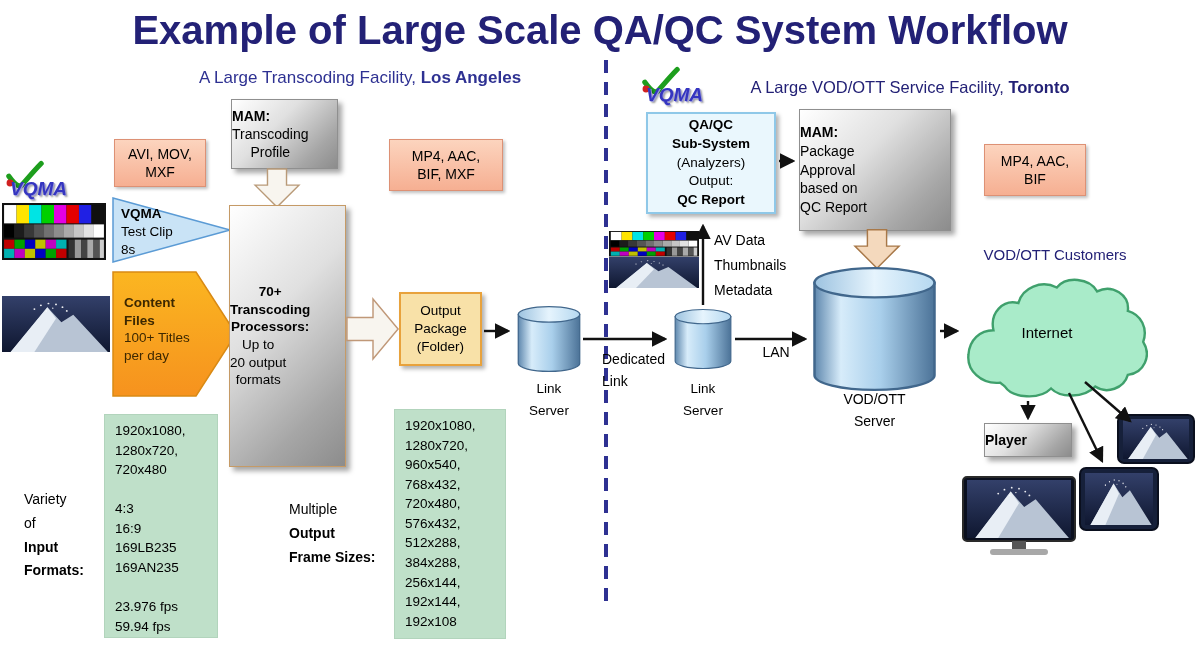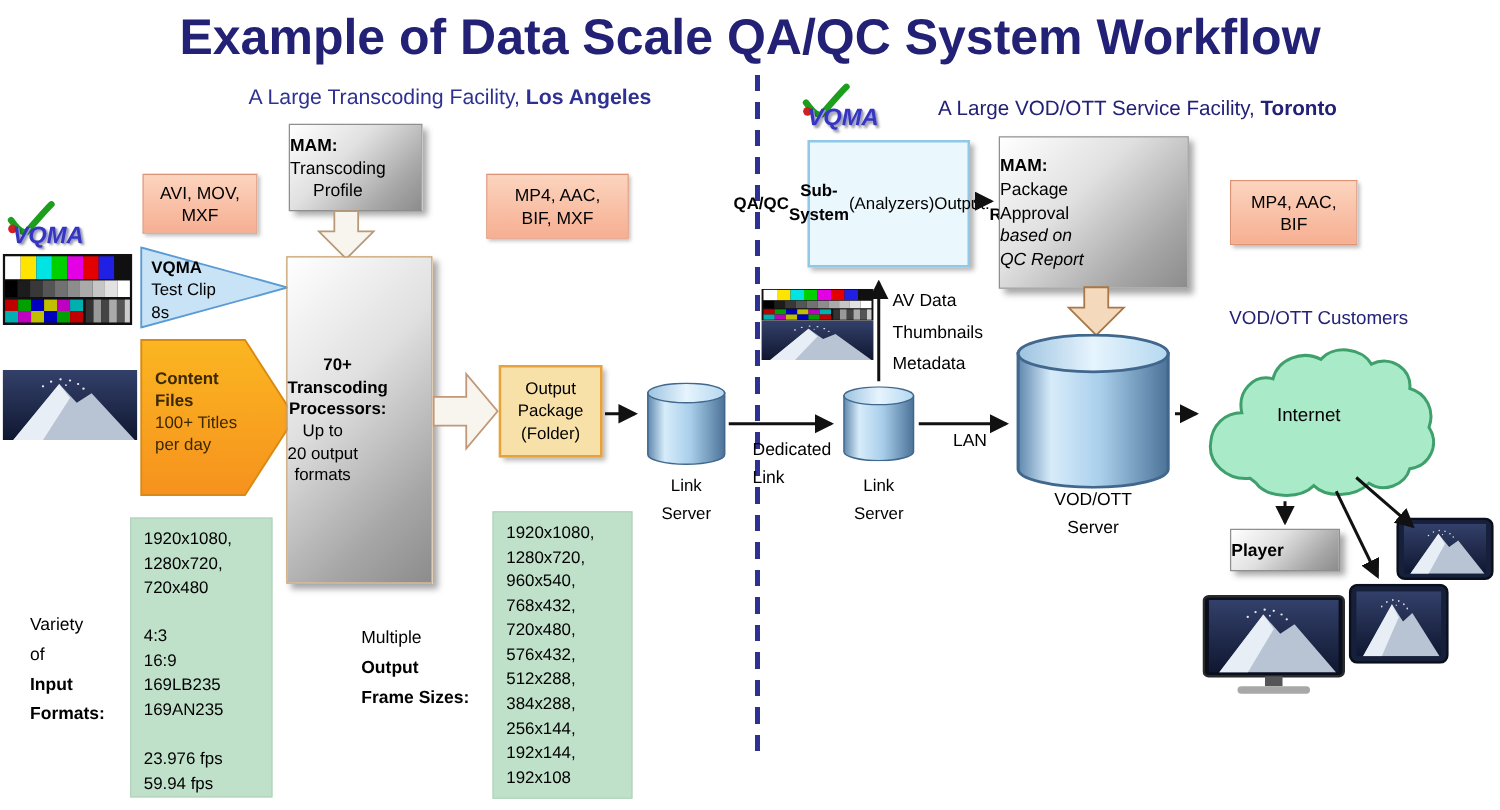--- a/index.html
+++ b/index.html
@@ -1,42 +1,42 @@
 <!DOCTYPE html>
 <html><head>
 <meta charset="utf-8">
 <style>
   *{margin:0;padding:0;box-sizing:border-box}
   body{background:#fff}
   #canvas{position:relative;width:1200px;height:648px;background:#fff;
           font-family:"Liberation Sans",sans-serif;color:#000;overflow:hidden}
   .abs{position:absolute}
   .b{font-weight:bold}
-  .i{font-style:italic}
+  .i{}
   .pre{white-space:pre-line}
   #title{position:absolute;left:0;top:8px;width:100%;text-align:center;
          font-size:40px;font-weight:bold;color:#232176}
   .subtitle{position:absolute;font-size:17px;text-align:center}
   .sub-left{color:#2e3192}
   .sub-right{color:#232176;font-size:16.5px}
   .divider{position:absolute;width:4px;
            background:repeating-linear-gradient(to bottom,#2e3192 0 13px,transparent 13px 22px)}
   .pinkbox{background:linear-gradient(#fcd4be,#f6af92);border:1px solid #dd9175;
            box-shadow:2px 2px 3px rgba(0,0,0,.25);display:flex;align-items:center;
            justify-content:center;text-align:center;font-size:14px;line-height:1.3}
   .graybox{background:linear-gradient(135deg,#ffffff 0%,#e0e0e0 40%,#a6a6a6 78%,#8c8c8c 100%);
            border:1px solid #8f8f8f;box-shadow:4px 4px 5px rgba(0,0,0,.35);
            display:flex;flex-direction:column;align-items:flex-start;justify-content:center;
            text-align:center;font-size:14px;line-height:1.3}
   .processors{border:1px solid #c59a66;font-size:13.5px}
   .tanbox{background:#f8e1a8;border:2px solid #e8a23c;box-shadow:3px 3px 4px rgba(0,0,0,.3);
           display:flex;align-items:center;justify-content:center;text-align:center;
           font-size:13.5px;line-height:1.35}
   .qaqcbox{background:#eaf7fd;border:2px solid #8fc8e8;box-shadow:3px 3px 4px rgba(0,0,0,.3);
-           display:flex;align-items:center;justify-content:center;
+           display:flex;flex-direction:column;align-items:center;justify-content:center;
            text-align:center;font-size:13.5px;line-height:1.4}
   .greenbox{background:#bfe0c9;border:1px solid #b2d4bc;font-size:13.5px;line-height:1.45;
             padding:6px 4px 16px 10px}
   .lbl{text-align:center;font-size:13.5px;line-height:1.6}
   .lbl-left{text-align:left;font-size:14px;line-height:1.6}
   .side-label{font-size:14px;line-height:1.7}
   .tri-text{font-size:13.5px;line-height:1.32}
   .orange-text{font-size:13.5px;line-height:1.3;color:#3d2800}
   .mt12{margin-top:0}
   .mt18{margin-top:0}
@@ -125,21 +125,21 @@
         <rect x="64" y="36" width="6" height="18" fill="#333"></rect>
           <rect x="70" y="36" width="6" height="18" fill="#999"></rect>
         <rect x="76" y="36" width="6" height="18" fill="#444"></rect>
           <rect x="82" y="36" width="6" height="18" fill="#aaa"></rect>
         <rect x="88" y="36" width="6" height="18" fill="#555"></rect>
           <rect x="94" y="36" width="4" height="18" fill="#ccc"></rect>
       </symbol>
     </defs>
   </svg>
 
-  <div id="title">Example of Data Scale QA/QC System Workflow</div>
+  <div id="title">Example of Large Scale QA/QC System Workflow</div>
 
   <div class="subtitle sub-left" style="left:150px;top:68px;width:420px"><span>A Large Transcoding Facility, </span><span class="b">Los Angeles</span></div>
 
   <div class="subtitle sub-right" style="left:720px;top:78px;width:380px"><span>A Large VOD/OTT Service Facility, </span><span class="b">Toronto</span></div>
 
   <div class="divider" style="left:604px;top:60px;height:545px"></div>
 
   <div class="vqma-logo" style="left:6px;top:168px">
     <svg class="vqma-chk" viewBox="0 0 34 26">
       <path d="M3,14 Q10,24 14,22 Q26,8 31,3" fill="none" stroke="#1d9e1d" stroke-width="4.5" stroke-linecap="round"></path>

